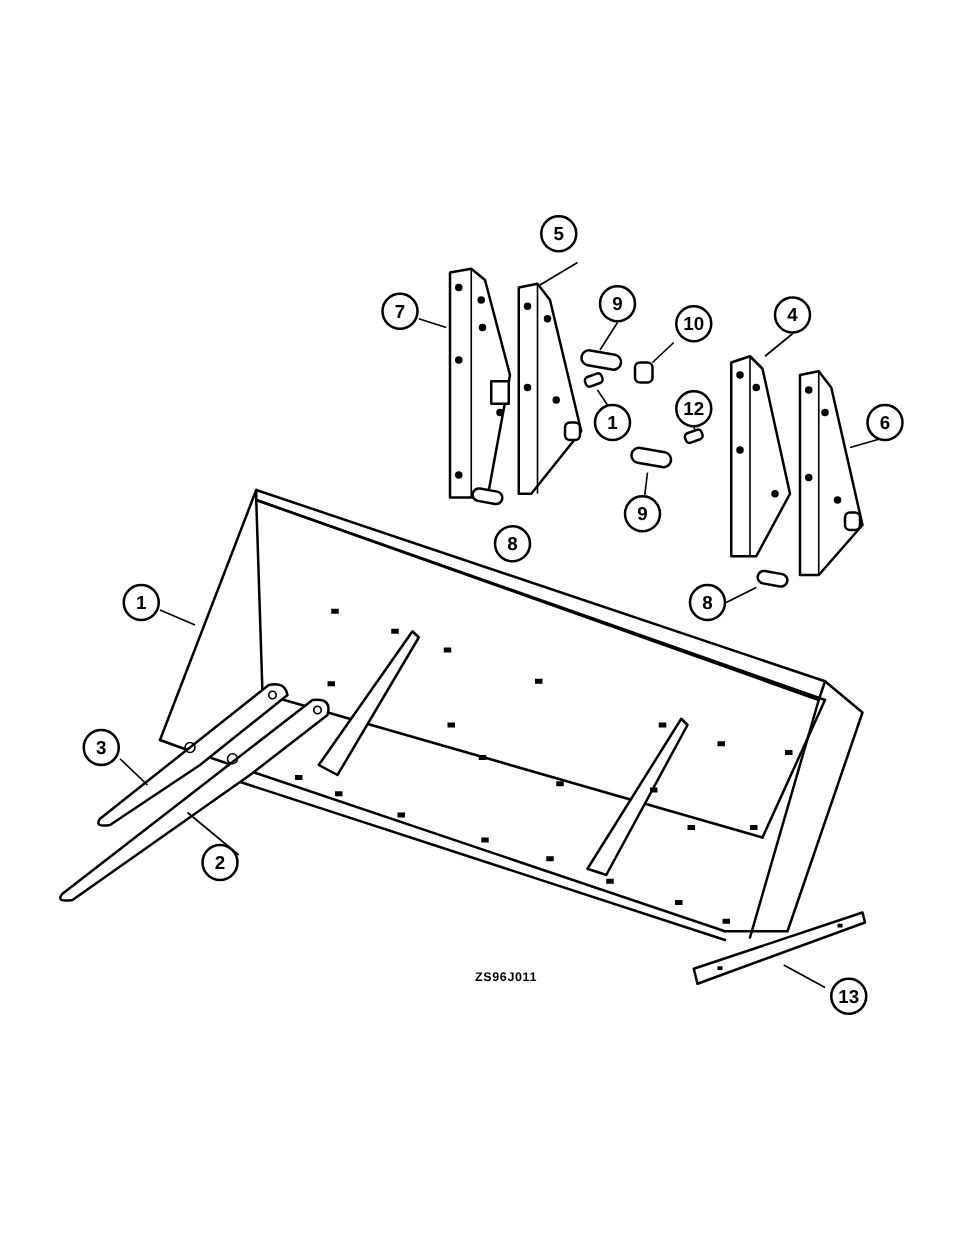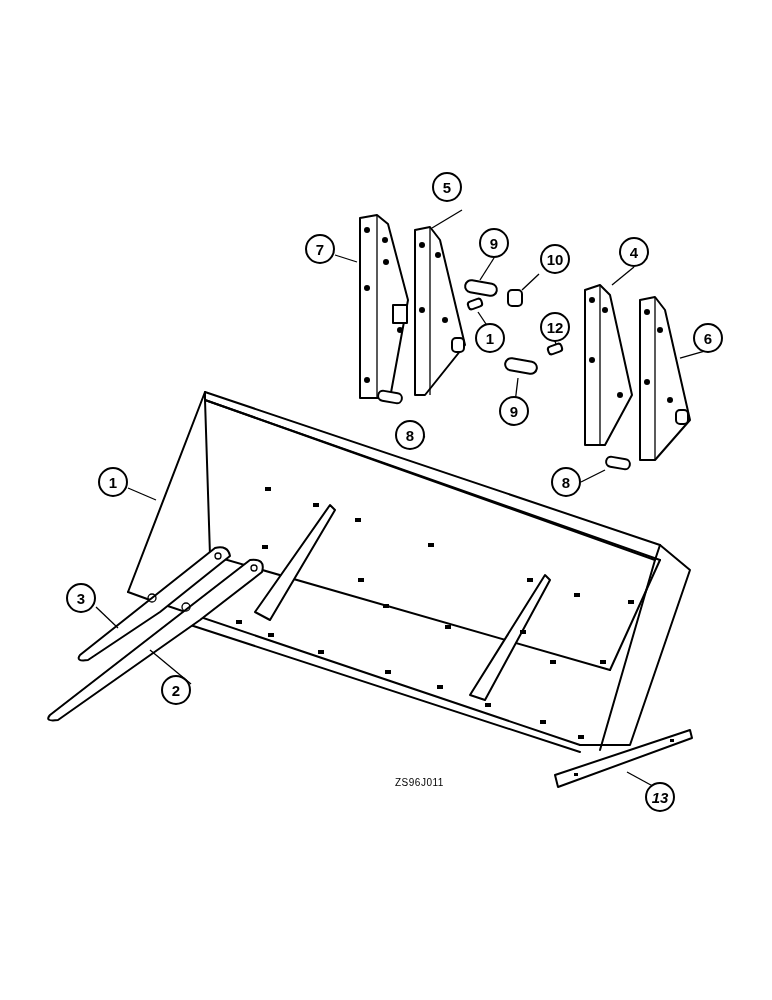--- a/index.html
+++ b/index.html
@@ -146,15 +146,15 @@
 <div class="callout" style="left:432px;top:172px;">5</div>
 <div class="callout" style="left:693px;top:323px;">6</div>
 <div class="callout" style="left:305px;top:234px;">7</div>
 <div class="callout" style="left:395px;top:420px;">8</div>
 <div class="callout" style="left:551px;top:467px;">8</div>
 <div class="callout" style="left:479px;top:228px;">9</div>
 <div class="callout" style="left:499px;top:396px;">9</div>
 <div class="callout" style="left:524px;top:244px;margin-left:16px;">10</div>
 <div class="callout" style="left:475px;top:323px;">1</div>
 <div class="callout" style="left:523px;top:312px;margin-left:17px;">12</div>
-<div class="callout" style="left:645px;top:782px;font-style:italic;">13</div>
+<div class="callout" style="left:664px;top:782px;">13</div>
 
-<div class="code" style="left:395px;top:777px;">ZS96J011</div>
+<div class="code" style="left:380px;top:777px;font-weight:bold;">ZS96J011</div>
 
 </body></html>

